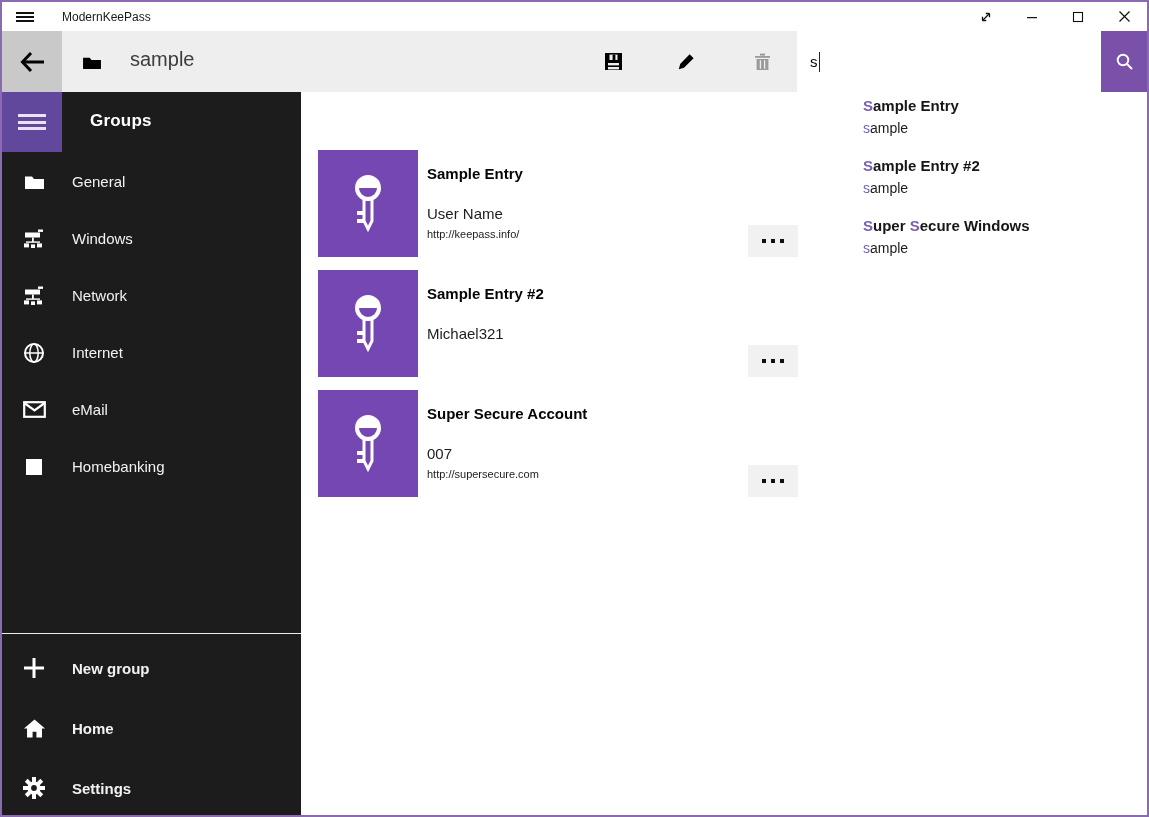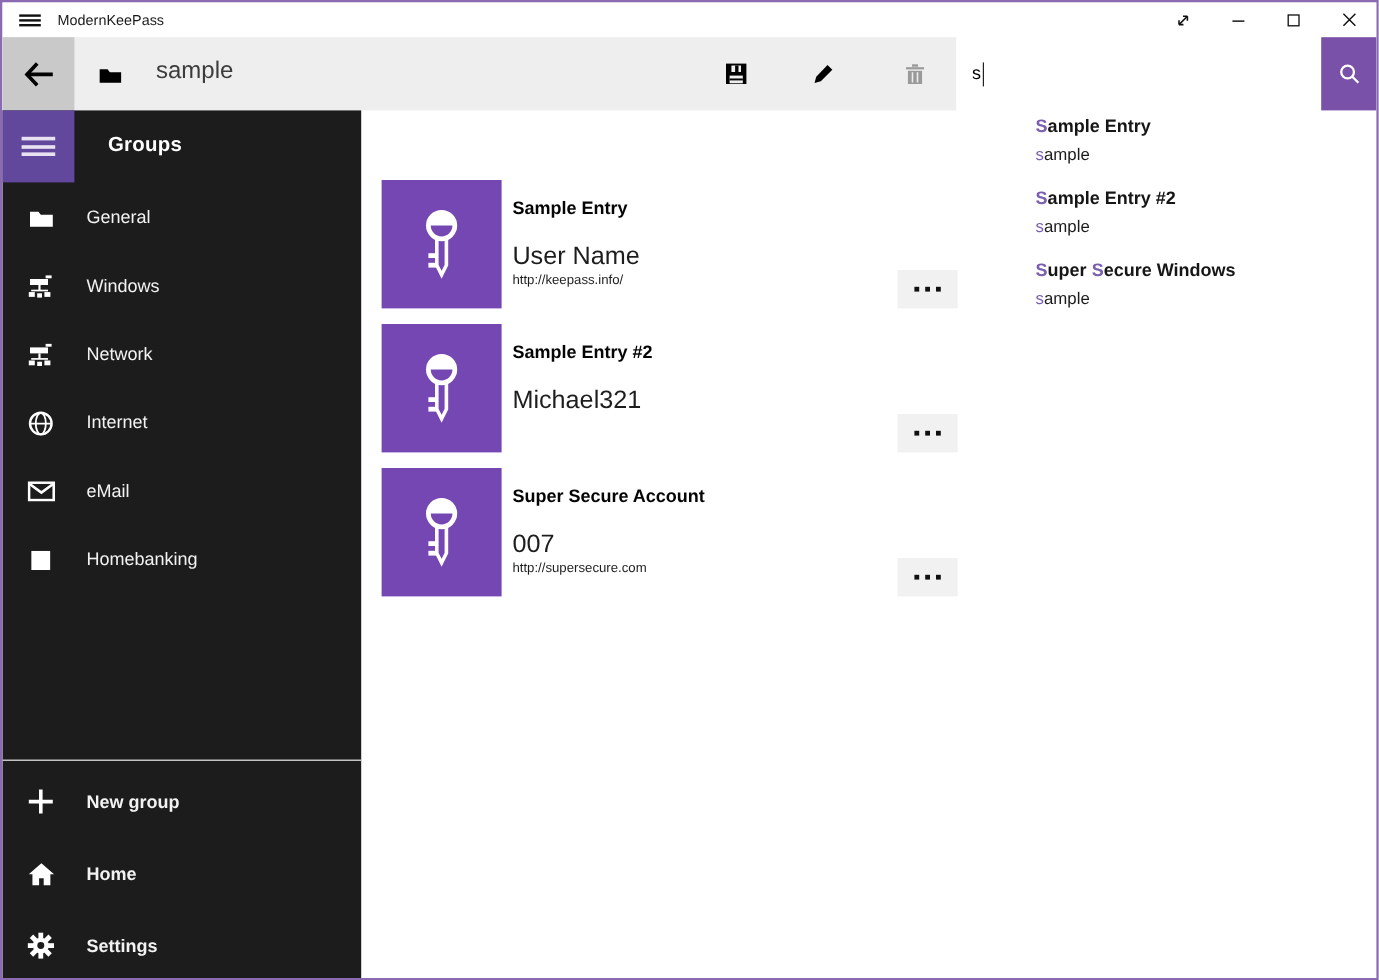--- a/index.html
+++ b/index.html
@@ -7,21 +7,21 @@
   body { font-family:"Liberation Sans","DejaVu Sans",sans-serif; }
 
   .window { position:relative; width:1149px; height:817px; border:2px solid #8a6bb1;
             background:#ffffff; overflow:hidden; }
 
   
   .titlebar { position:absolute; left:0; top:0; width:1145px; height:29px; background:#fff;
               display:flex; align-items:center; }
   .tb-hamburger { width:46px; height:29px; display:flex; align-items:center; justify-content:center; cursor:pointer; }
   .h-lines span { display:block; width:18px; height:2px; background:#111; margin:2px 0; }
-  .tb-title { font-size:12px; color:#1a1a1a; }
+  .tb-title { font-size:12px; color:#1a1a1a; margin-left:14px; }
   .caption-buttons { margin-left:auto; display:flex; height:29px; }
   .cap-btn { width:46px; height:29px; display:flex; align-items:center; justify-content:center; }
   .cap-btn svg { display:block; }
 
   
   .appbar { position:absolute; left:0; top:29px; width:1145px; height:61px; }
   .appbar-left { position:absolute; left:0; top:0; width:795px; height:61px; background:#eeeeee; }
   .back-btn { position:absolute; left:0; top:0; width:60px; height:61px; background:#c9c9c9;
               display:flex; align-items:center; justify-content:center; }
   .db-icon { position:absolute; left:80px; top:23px; }
@@ -47,21 +47,21 @@
   .sb-row .sb-label { margin-left:26px; font-size:15px; color:#f2f2f2; }
   .sb-separator { position:absolute; left:0; top:541px; width:299px; height:1px; background:#ececec; }
   .sb-action { height:62px; }
   .sb-action .sb-label { font-weight:bold; }
 
   
   .entry-row { position:absolute; left:316px; width:480px; height:107px; }
   .entry-tile { position:absolute; left:0; top:0; width:100px; height:107px; background:#7547b2;
                 display:flex; align-items:center; justify-content:center; }
   .entry-title { position:absolute; left:109px; top:14px; font-size:15px; font-weight:600; color:#050505; line-height:20px; }
-  .entry-user  { position:absolute; left:109px; top:54px; font-size:21px; color:#1d1d1d; line-height:20px; }
+  .entry-user  { position:absolute; left:109px; top:54px; font-size:15px; color:#1d1d1d; line-height:20px; }
   .entry-url   { position:absolute; left:109px; top:74px; font-size:11px; color:#1d1d1d; line-height:20px; }
   .more-btn { position:absolute; right:0; bottom:0; width:50px; height:32px; background:#f1f1f1;
               display:flex; align-items:center; justify-content:center; gap:5px; cursor:pointer; }
   .more-btn i { width:4px; height:4px; background:#111; display:block; }
 
   
   .suggestion { position:absolute; left:861px; width:280px; cursor:pointer; }
   .sg-title { font-size:15px; font-weight:600; color:#161616; line-height:20px; }
   .sg-sub   { font-size:14px; color:#1b1b1b; line-height:20px; margin-top:2px; }
   .hl { color:#7a5fb0; }

